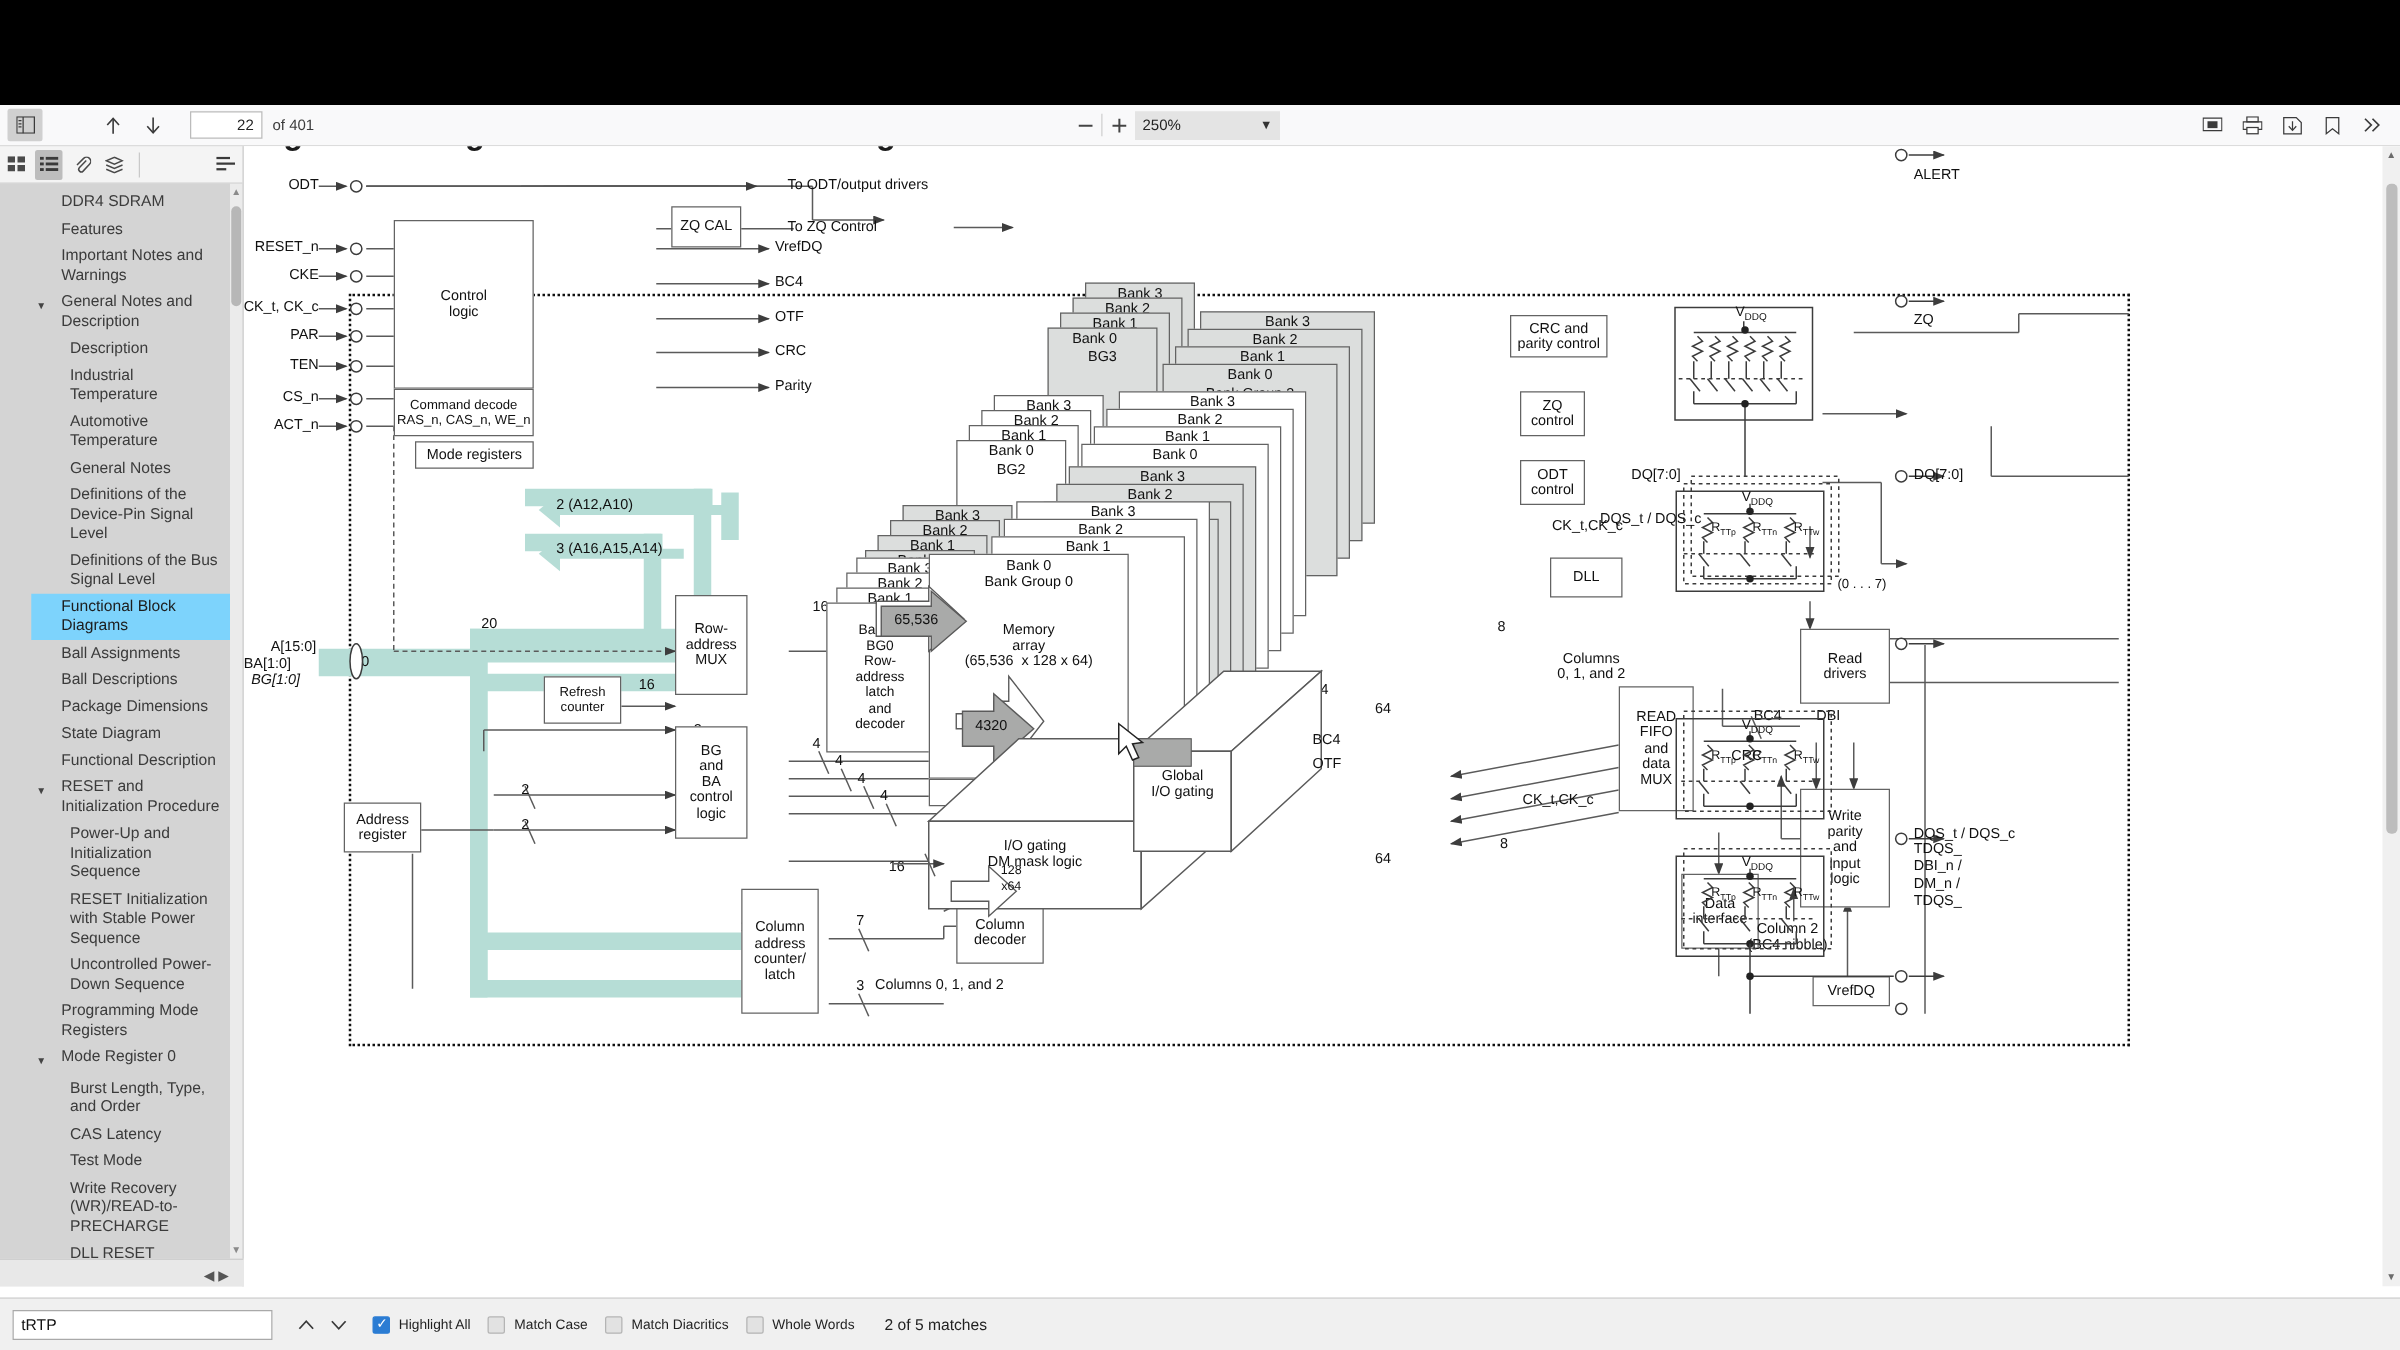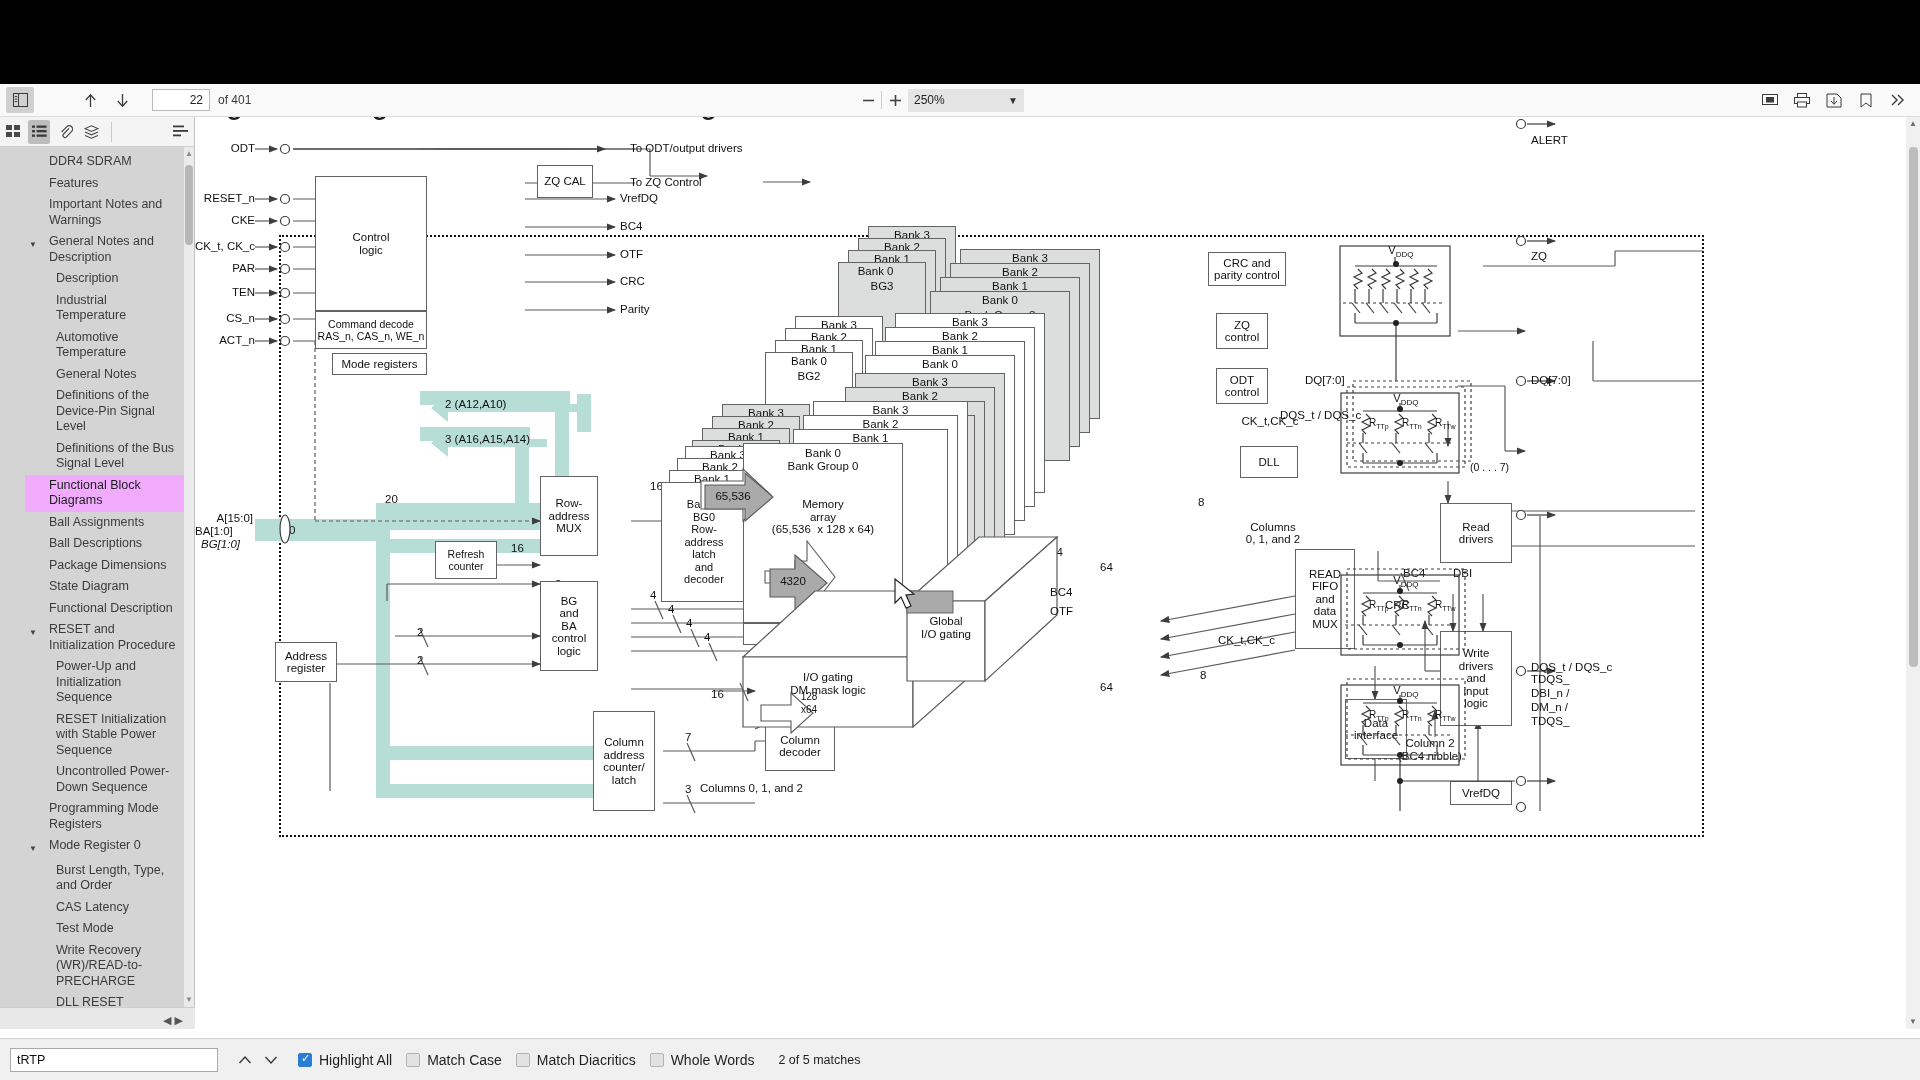--- a/index.html
+++ b/index.html
@@ -74,21 +74,21 @@
     padding: 3px 6px 3px 0; position: relative;
   }
   .ol-item .twisty {
     width: 16px; flex: 0 0 16px; text-align: center;
     font-size: 8px; color: #444; padding-top: 3px;
   }
   .ol-item .lbl { flex: 1; }
   .ol-d0 { padding-left: 0px; margin-left: 25px; }
   .ol-d0 .lbl { padding-left: 8px; }
   .ol-d1 .lbl { padding-left: 40px; }
-  .ol-item.selected { background: #f0abfc; color: #1d1d1d; }
+  .ol-item.selected { background: #7dd3fc; color: #1d1d1d; }
   
   #sb-scroll {
     position: absolute; top: 30px; right: 0; width: 10px; bottom: 22px;
     background: #ebebeb;
   }
   #sb-thumb {
     position: absolute; top: 18px; left: 1px; width: 8px; height: 80px;
     background: #b7b7b7; border-radius: 4px;
   }
   .sb-arrow { position:absolute; left:1px; width:8px; height:14px; color:#8a8a8a;
@@ -137,21 +137,21 @@
     font-family: "Liberation Sans", sans-serif;
   }
   .find-nav { width: 26px; height: 26px; display:flex; align-items:center;
               justify-content:center; color:#3a3a3a; font-size:13px;}
   .find-chk { display:flex; align-items:center; margin-left: 14px; }
   .chkbox { width: 14px; height: 14px; border: 1px solid #b4b4b4; background:#e2e2e2;
             margin-right: 7px; border-radius:2px; }
   .chkbox.on { background:#2b7cd3; border-color:#2b7cd3; position:relative; }
   .chkbox.on:after { content:"✓"; color:#fff; font-size:11px; position:absolute;
                      left:2px; top:-2px; }
-  .find-lbl { font-size: 14px; color: #1f1f1f; }
+  .find-lbl { font-size: 11px; color: #1f1f1f; }
   #match-count { margin-left: 24px; font-size: 12.5px; color: #1f1f1f; }
   
   .box {
     position: absolute; border: 1.3px solid #636363; background: #ffffff;
     display: flex; align-items: center; justify-content: center; text-align: center;
     font-size: 11.5px; color: #111; line-height: 12.5px;
   }
   .bank-shaded { background: #dcdedd; }
   .lbl-t {
     position: absolute; font-size: 11.5px; color: #111; line-height: 12.5px;
@@ -774,21 +774,21 @@
 FIFO
 and
 data
 MUX</div>
     <div class="box" style="left:1023px; top:412px; width:110px; height:60px; white-space:pre; background:transparent; border:none;">Columns
 0, 1, and 2</div>
     <div class="box" style="left:1025px; top:412px; width:78px; height:60px; background:#fff; border:1.3px solid #636363; opacity:0;"></div>
     <div class="box" style="left:1245px; top:412px; width:72px; height:60px; white-space:pre;">Read
 drivers</div>
     <div class="box" style="left:1245px; top:540px; width:72px; height:95px; white-space:pre;">Write
-drivers
+parity
 and
 input
 logic</div>
     <div class="box" style="left:1150px; top:608px; width:62px; height:60px; white-space:pre;">Data
 interface</div>
     <div class="box" style="left:1255px; top:690px; width:62px; height:24px;">VrefDQ</div>
 
     <div class="lbl-t" style="left:1208px; top:476px;">BC4</div>
     <div class="lbl-t" style="left:1258px; top:476px;">DBI</div>
     <div class="lbl-t" style="left:1190px; top:508px;">CRC</div>

